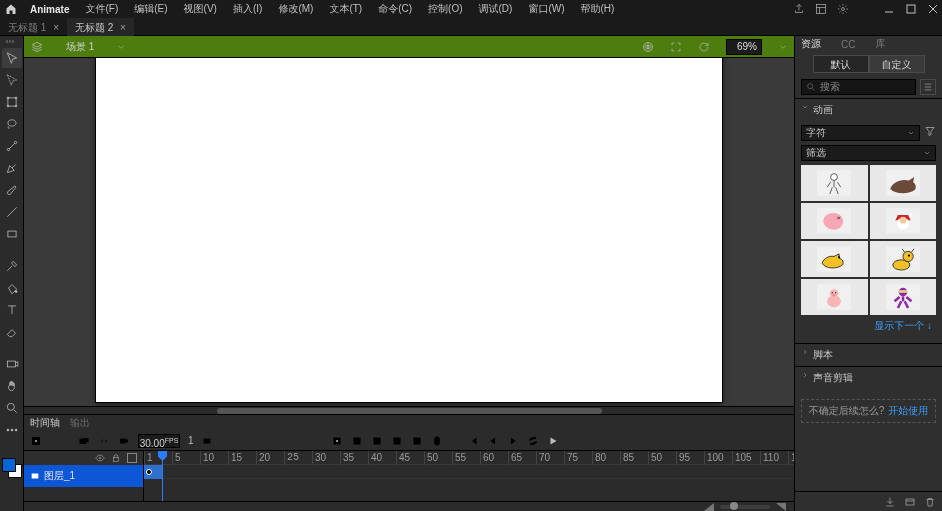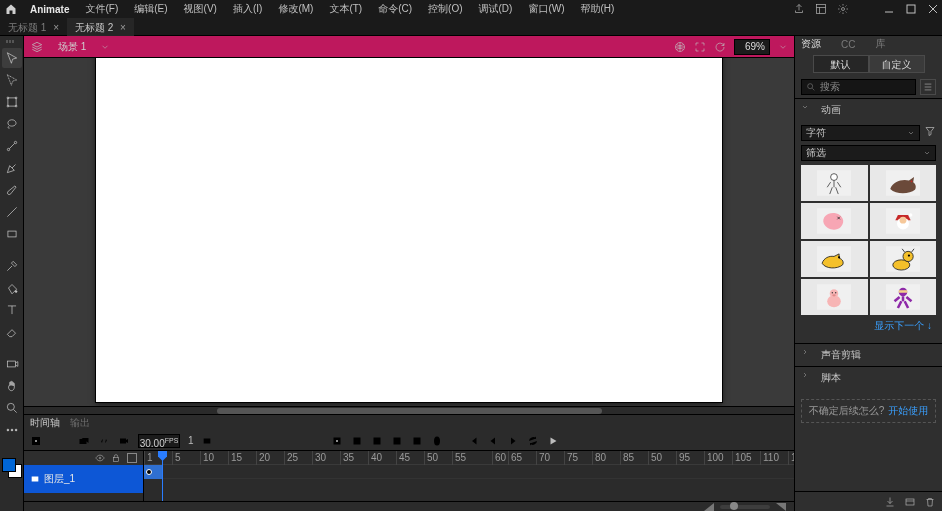--- a/index.html
+++ b/index.html
@@ -44,21 +44,21 @@
   .tool.active{background:#3d3d3d}
   .tool svg{stroke:#cfcfcf;fill:none;stroke-width:1.2}
   .tools .gap{height:8px}
   .swatch-wrap{margin-top:6px;width:20px;height:20px;position:relative}
   .swatch-bg{position:absolute;right:0;bottom:0;width:14px;height:14px;background:#fff;border:1px solid #000}
   .swatch-fg{position:absolute;left:0;top:0;width:14px;height:14px;background:#0066d6;border:1px solid #000}
 
   
   .centre{flex:1;display:flex;flex-direction:column}
   
-  .scene-bar{height:22px;background:#be185d;border-bottom:1px solid var(--border);display:flex;align-items:center;padding:0 6px;gap:8px}
+  .scene-bar{height:22px;background:#4d7c0f;border-bottom:1px solid var(--border);display:flex;align-items:center;padding:0 6px;gap:16px}
   .scene-bar .ico{color:#c0c0c0;display:flex}
   .scene-bar .scene-name{color:#d0d0d0;padding:0 6px}
   .scene-bar .spacer{flex:1}
   .zoom-field{width:36px;height:16px;background:#1b1b1b;border:1px solid #000;color:#ddd;text-align:right;padding-right:4px;line-height:14px}
 
   
   .stage-viewport{flex:1;background:#3a3a3a;display:flex;align-items:center;justify-content:center;overflow:hidden;position:relative}
   .canvas{width:626px;height:352px;background:#fff;box-shadow:0 0 0 1px #000,0 2px 6px rgba(0,0,0,.6);position:relative;top:-6px}
   .stage-scroll{height:8px;background:#2a2a2a;border-top:1px solid var(--border);position:relative}
   .stage-scroll .thumb{position:absolute;left:25%;width:50%;height:6px;top:1px;background:#555;border-radius:3px}
@@ -68,21 +68,21 @@
   .tl-tabs{height:16px;display:flex;align-items:center;padding-left:6px;gap:10px;color:#c8c8c8}
   .tl-tabs span:nth-child(2){color:#6d6d6d}
   .tl-toolbar{height:20px;display:flex;align-items:center;padding:0 6px;gap:10px;border-bottom:1px solid var(--border)}
   .tl-left,.tl-mid,.tl-right{display:flex;align-items:center;gap:8px}
   .tl-mid{margin:0 auto}
   .tl-toolbar .mini{color:#bcbcbc;display:flex}
   .fps-box{background:#1b1b1b;border:1px solid #000;width:42px;height:14px;color:#cfcfcf;text-align:center;line-height:12px}
   .tl-body{flex:1;display:flex}
   .tl-layers{width:120px;border-right:1px solid var(--border);display:flex;flex-direction:column}
   .layer-head{height:14px;display:flex;align-items:center;justify-content:flex-end;gap:6px;padding-right:6px;color:#bdbdbd;background:#2e2e2e}
-  .layer-row{height:28px;display:flex;align-items:center;color:#e8e8e8;background:#0d57d6;padding-left:6px;gap:4px}
+  .layer-row{height:22px;display:flex;align-items:center;color:#e8e8e8;background:#0d57d6;padding-left:6px;gap:4px}
   .tl-track{flex:1;position:relative;background:#2b2b2b;overflow:hidden}
   .ruler{height:14px;position:relative;border-bottom:1px solid #3a3a3a}
   .ruler .tick{position:absolute;top:0;height:14px;color:#9a9a9a;border-left:1px solid #444;padding-left:2px;line-height:14px}
   .track-row{height:14px;position:relative;border-bottom:1px solid #333}
   .track-row .clip{position:absolute;left:0;top:0;height:14px;background:#2f6fd0}
   .track-row .clip .kf{position:absolute;top:4px;width:6px;height:6px;border-radius:50%;background:#000;border:1px solid #fff}
   .playhead{position:absolute;top:0;bottom:0;left:18px;width:1px;background:#2a7dff}
   .playhead::before{content:"";position:absolute;left:-4px;top:0;width:9px;height:10px;background:#2a7dff;clip-path:polygon(0 0,100% 0,100% 55%,50% 100%,0 55%)}
   .tl-zoom{height:10px;border-top:1px solid var(--border);display:flex;align-items:center;justify-content:flex-end;padding-right:8px;gap:6px}
   .tl-zoom .slider{width:50px;height:4px;background:#3d3d3d;border-radius:2px;position:relative}
@@ -93,21 +93,21 @@
   .rp-tabs{height:16px;display:flex;align-items:center;gap:20px;padding-left:6px;color:#7a7a7a}
   .rp-tabs .cur{color:#d8d8d8}
   .rp-modes{height:24px;display:flex;align-items:center;justify-content:center;gap:0}
   .rp-modes .mode{width:56px;height:18px;line-height:18px;text-align:center;border:1px solid #4a4a4a;background:#3a3a3a;color:#d8d8d8}
   .rp-modes .mode.sel{background:#262626}
   .rp-search{height:22px;display:flex;align-items:center;gap:4px;padding:0 6px}
   .rp-search .box{flex:1;height:16px;background:#151515;border:1px solid #000;display:flex;align-items:center;padding-left:4px;color:#888;gap:4px}
   .rp-search .grid{width:16px;height:16px;border:1px solid #4a4a4a;display:flex;align-items:center;justify-content:center;color:#c8c8c8}
 
   .rp-sec{padding:4px 6px;border-top:1px solid var(--border)}
-  .rp-sec .hd{display:flex;color:#c8c8c8;gap:12px}
+  .rp-sec .hd{display:flex;color:#c8c8c8;gap:4px}
   .rp-sec .hd .chev{width:8px}
   .rp-sec select,.rp-sec .dd{width:100%;height:16px;background:#1b1b1b;border:1px solid #000;color:#c8c8c8;margin-top:4px;display:flex;align-items:center;justify-content:space-between;padding:0 4px}
   .rp-sec .row{display:flex;align-items:center;gap:4px;margin-top:4px}
   .rp-sec .funnel{color:#c8c8c8}
 
   .rig-grid{display:grid;grid-template-columns:1fr 1fr;gap:2px;margin-top:4px}
   .rig{height:36px;background:#e8e8e8;display:flex;align-items:center;justify-content:center;overflow:hidden}
   .rig svg{width:34px;height:30px}
   .rp-link{color:#3aa0ff;text-align:right;padding:4px 4px 6px}
 
@@ -478,28 +478,28 @@
             <span>图层_1</span>
           </div>
         </div>
         <div class="tl-track">
           <div class="ruler" id="ruler">
               <div class="tick" style="left: 0px;">1</div>
               <div class="tick" style="left: 28px;">5</div>
               <div class="tick" style="left: 56px;">10</div>
               <div class="tick" style="left: 84px;">15</div>
               <div class="tick" style="left: 112px;">20</div>
-              <div class="tick" style="left: 140px;">25</div>
+              <div class="tick" style="left: 140px; font-family: Liberation Mono, monospace;">25</div>
               <div class="tick" style="left: 168px;">30</div>
               <div class="tick" style="left: 196px;">35</div>
               <div class="tick" style="left: 224px;">40</div>
               <div class="tick" style="left: 252px;">45</div>
               <div class="tick" style="left: 280px;">50</div>
               <div class="tick" style="left: 308px;">55</div>
-              <div class="tick" style="left: 336px; margin-left: 12px;">60</div>
+              <div class="tick" style="left: 336px;">60</div>
               <div class="tick" style="left: 364px;">65</div>
               <div class="tick" style="left: 392px;">70</div>
               <div class="tick" style="left: 420px;">75</div>
               <div class="tick" style="left: 448px;">80</div>
               <div class="tick" style="left: 476px;">85</div>
               <div class="tick" style="left: 504px;">50</div>
               <div class="tick" style="left: 532px;">95</div>
               <div class="tick" style="left: 560px;">100</div>
               <div class="tick" style="left: 588px;">105</div>
               <div class="tick" style="left: 616px;">110</div>
@@ -658,31 +658,31 @@
       <div class="rp-link">显示下一个 ↓</div>
     </div>
 
     <div class="rp-sec">
       <div class="hd">
           <span class="chev">
             <svg width="8" height="8" viewBox="0 0 24 24">
               <path d="M9 6l6 6-6 6"></path>
             </svg>
           </span>
-          <span>声音剪辑</span>
+          <span>脚本</span>
         </div>
     </div>
     <div class="rp-sec">
       <div class="hd">
           <span class="chev">
             <svg width="8" height="8" viewBox="0 0 24 24">
               <path d="M9 6l6 6-6 6"></path>
             </svg>
           </span>
-          <span>脚本</span>
+          <span>声音剪辑</span>
         </div>
     </div>
 
     <div class="rp-tips">
       <span>不确定后续怎么?</span>
       <span class="lk">开始使用</span>
     </div>
 
     <div class="rp-footer">
       <span class="ico">

